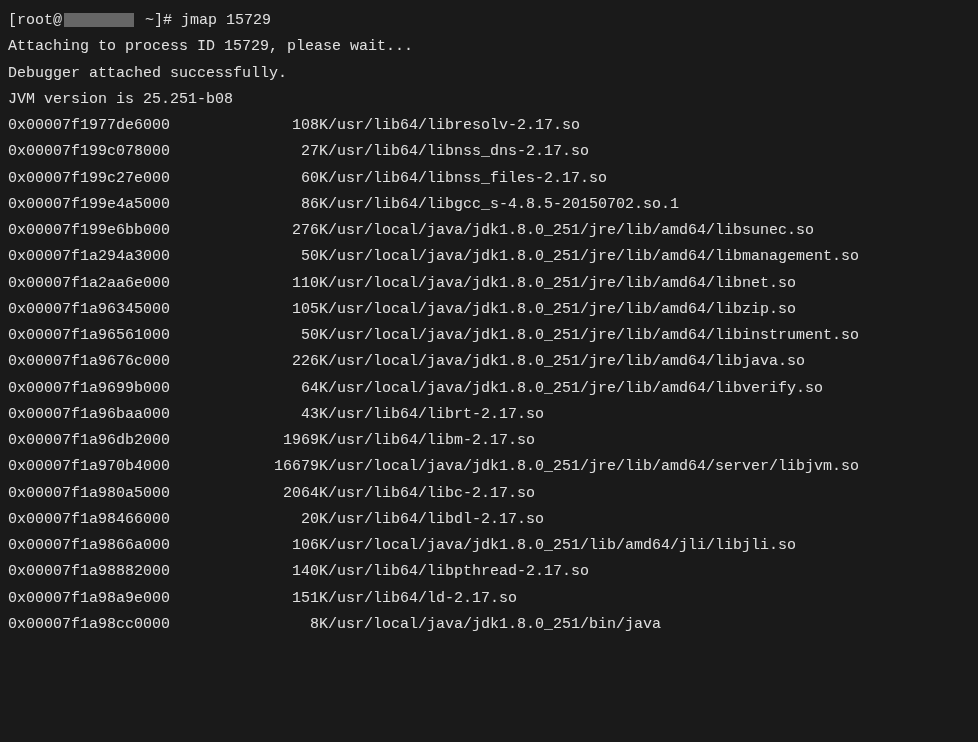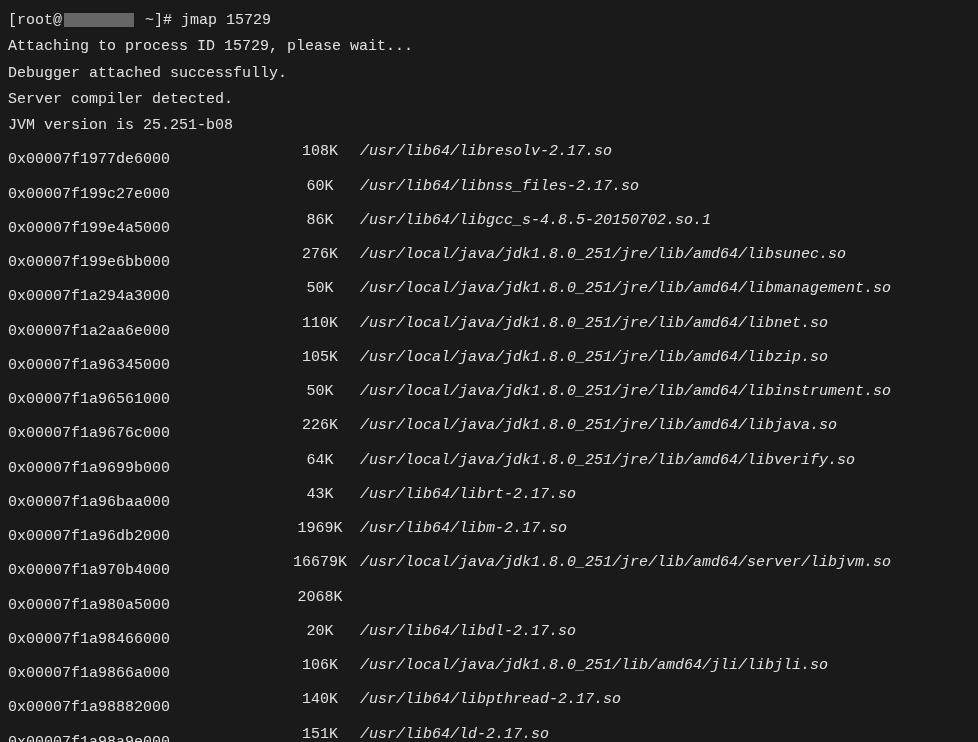--- a/index.html
+++ b/index.html
@@ -28,57 +28,54 @@
       height: 14px;
       vertical-align: middle;
       margin: 0 2px;
     }
     .mapping-row {
       display: flex;
       white-space: pre;
     }
     .col-addr {
       width: 240px;
-      margin-top: 8px;
     }
     .col-size {
       width: 80px;
-      text-align: center;
-      margin-left: 32px;
+      text-align: right;
     }
     .col-path {
       flex: 1;
-      font-style: italic;
     }
   </style>
 </head>
 <body>
 
 <div>
   <div class="terminal-line"><span>[root@</span><span class="redacted"></span><span> ~]# </span><span>jmap 15729</span></div>
   <div id="messages-container">
       <div class="terminal-line">Attaching to process ID 15729, please wait...</div>
       <div class="terminal-line">Debugger attached successfully.</div>
-      <div class="terminal-line">Server compiler detected.</div>
       <div class="terminal-line">JVM version is 25.251-b08</div>
     </div>
   <div id="mappings-container">
       <div class="mapping-row"><span class="col-addr">0x00007f1977de6000</span><span class="col-size">108K</span><span class="col-path">/usr/lib64/libresolv-2.17.so</span></div>
+      <div class="mapping-row"><span class="col-addr">0x00007f199c078000</span><span class="col-size">27K</span><span class="col-path">/usr/lib64/libnss_dns-2.17.so</span></div>
       <div class="mapping-row"><span class="col-addr">0x00007f199c27e000</span><span class="col-size">60K</span><span class="col-path">/usr/lib64/libnss_files-2.17.so</span></div>
       <div class="mapping-row"><span class="col-addr">0x00007f199e4a5000</span><span class="col-size">86K</span><span class="col-path">/usr/lib64/libgcc_s-4.8.5-20150702.so.1</span></div>
       <div class="mapping-row"><span class="col-addr">0x00007f199e6bb000</span><span class="col-size">276K</span><span class="col-path">/usr/local/java/jdk1.8.0_251/jre/lib/amd64/libsunec.so</span></div>
       <div class="mapping-row"><span class="col-addr">0x00007f1a294a3000</span><span class="col-size">50K</span><span class="col-path">/usr/local/java/jdk1.8.0_251/jre/lib/amd64/libmanagement.so</span></div>
       <div class="mapping-row"><span class="col-addr">0x00007f1a2aa6e000</span><span class="col-size">110K</span><span class="col-path">/usr/local/java/jdk1.8.0_251/jre/lib/amd64/libnet.so</span></div>
       <div class="mapping-row"><span class="col-addr">0x00007f1a96345000</span><span class="col-size">105K</span><span class="col-path">/usr/local/java/jdk1.8.0_251/jre/lib/amd64/libzip.so</span></div>
       <div class="mapping-row"><span class="col-addr">0x00007f1a96561000</span><span class="col-size">50K</span><span class="col-path">/usr/local/java/jdk1.8.0_251/jre/lib/amd64/libinstrument.so</span></div>
       <div class="mapping-row"><span class="col-addr">0x00007f1a9676c000</span><span class="col-size">226K</span><span class="col-path">/usr/local/java/jdk1.8.0_251/jre/lib/amd64/libjava.so</span></div>
       <div class="mapping-row"><span class="col-addr">0x00007f1a9699b000</span><span class="col-size">64K</span><span class="col-path">/usr/local/java/jdk1.8.0_251/jre/lib/amd64/libverify.so</span></div>
       <div class="mapping-row"><span class="col-addr">0x00007f1a96baa000</span><span class="col-size">43K</span><span class="col-path">/usr/lib64/librt-2.17.so</span></div>
       <div class="mapping-row"><span class="col-addr">0x00007f1a96db2000</span><span class="col-size">1969K</span><span class="col-path">/usr/lib64/libm-2.17.so</span></div>
       <div class="mapping-row"><span class="col-addr">0x00007f1a970b4000</span><span class="col-size">16679K</span><span class="col-path">/usr/local/java/jdk1.8.0_251/jre/lib/amd64/server/libjvm.so</span></div>
-      <div class="mapping-row"><span class="col-addr">0x00007f1a980a5000</span><span class="col-size">2068K</span></div>
+      <div class="mapping-row"><span class="col-addr">0x00007f1a980a5000</span><span class="col-size">2064K</span><span class="col-path">/usr/lib64/libc-2.17.so</span></div>
       <div class="mapping-row"><span class="col-addr">0x00007f1a98466000</span><span class="col-size">20K</span><span class="col-path">/usr/lib64/libdl-2.17.so</span></div>
       <div class="mapping-row"><span class="col-addr">0x00007f1a9866a000</span><span class="col-size">106K</span><span class="col-path">/usr/local/java/jdk1.8.0_251/lib/amd64/jli/libjli.so</span></div>
       <div class="mapping-row"><span class="col-addr">0x00007f1a98882000</span><span class="col-size">140K</span><span class="col-path">/usr/lib64/libpthread-2.17.so</span></div>
       <div class="mapping-row"><span class="col-addr">0x00007f1a98a9e000</span><span class="col-size">151K</span><span class="col-path">/usr/lib64/ld-2.17.so</span></div>
-      <div class="mapping-row"><span class="col-size">8K</span><span class="col-path">/usr/local/java/jdk1.8.0_251/bin/java</span></div>
+      <div class="mapping-row"><span class="col-addr">0x00007f1a98cc0000</span><span class="col-size">8K</span><span class="col-path">/usr/local/java/jdk1.8.0_251/bin/java</span></div>
     </div>
 </div>
 
 </body></html>

